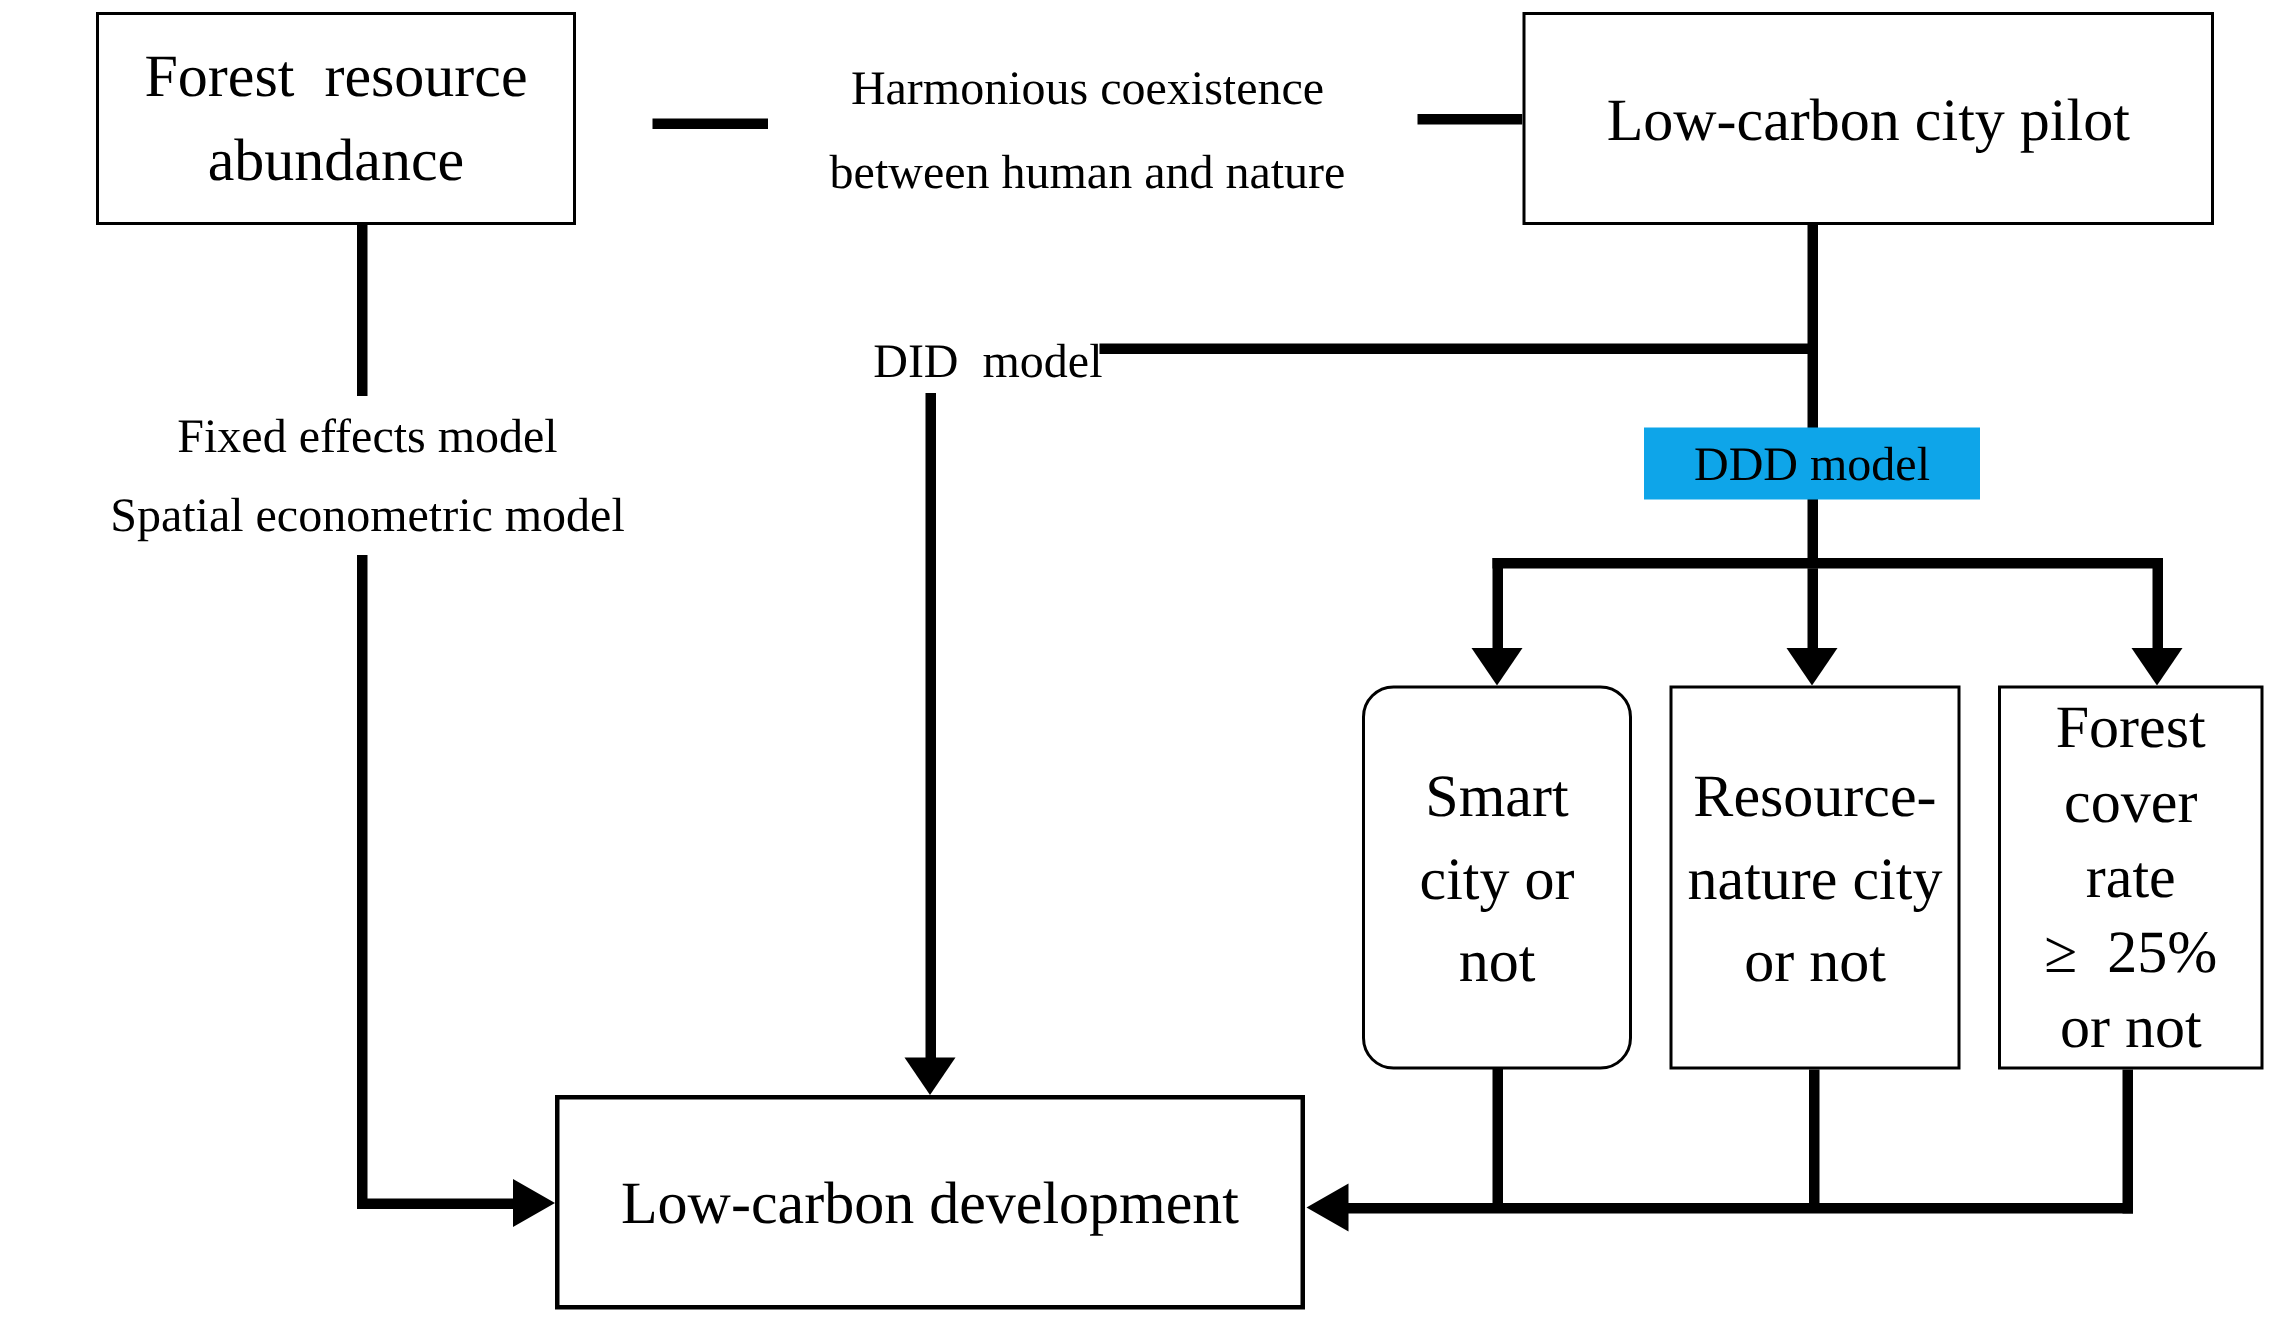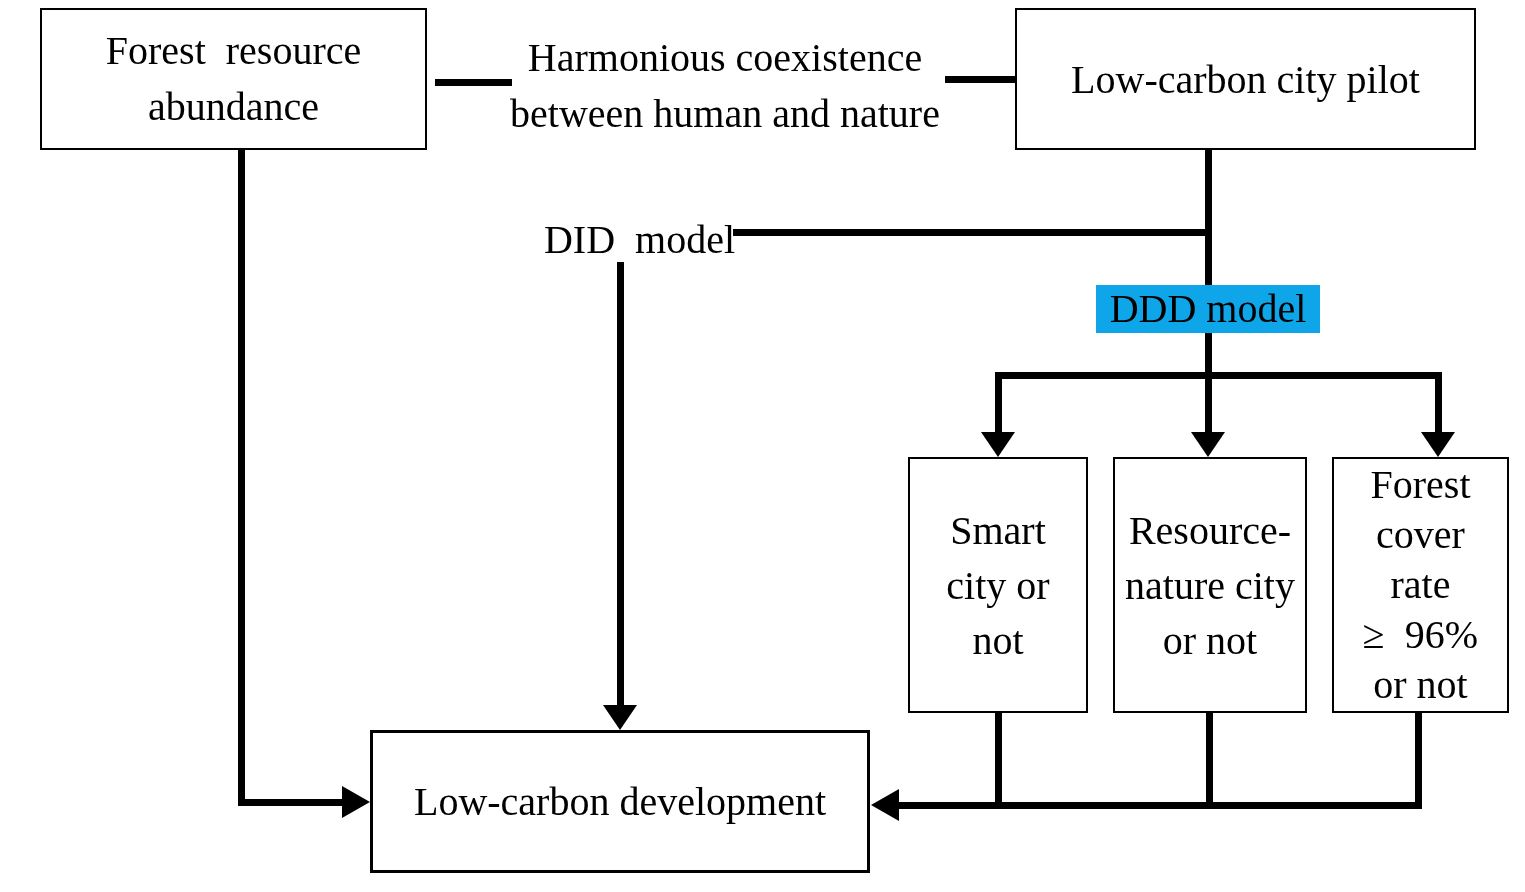--- a/index.html
+++ b/index.html
@@ -25,21 +25,21 @@
     justify-content: center;
     text-align: center;
     font-size: 40px;
     line-height: 55px;
     white-space: pre-wrap;
     z-index: 3;
     box-sizing: border-box;
   }
   .label {
     position: absolute;
-    font-size: 40px;
+    font-size: 32px;
     text-align: center;
     white-space: pre-wrap;
     z-index: 2;
   }
   .line {
     position: absolute;
     background: #000000;
     z-index: 1;
   }
   .arrow {
@@ -94,39 +94,41 @@
 
   <div class="line" style="left:995px; top:712px; width:7px; height:92px;"></div>
   <div class="line" style="left:1206px; top:712px; width:7px; height:92px;"></div>
   <div class="line" style="left:1415px; top:712px; width:7px; height:97px;"></div>
   <div class="line" style="left:897px; top:802px; width:525px; height:7px;"></div>
   <div class="arrow left" style="left:871px; top:789px;"></div>
 
   <div class="label" style="left:430px; top:30px; width:590px; line-height:56px;">Harmonious coexistence
 between human and nature</div>
 
+  <div class="label" style="left:15px; top:264px; width:460px; line-height:53px; background:#ffffff;">Fixed effects model
+Spatial econometric model</div>
 
   <div class="label" style="left:508px; top:217px; width:227px; line-height:46px; text-align:right;">DID  model</div>
 
   <div class="label" style="left:1096px; top:285px; width:224px; line-height:48px; background:#0ea5e9;">DDD model</div>
 
-  <div class="node" style="left:40px; top:8px; width:387px; height:142px; line-height:56px;">Forest  resource
+  <div class="node" style="left:64px; top:8px; width:320px; height:142px; line-height:56px;">Forest  resource
 abundance</div>
 
   <div class="node" style="left:1015px; top:8px; width:461px; height:142px;">Low-carbon city pilot</div>
 
-  <div class="node" style="left:908px; top:457px; width:180px; height:256px;">Smart
+  <div class="node" style="left:908px; top:457px; width:180px; height:256px;border-radius:21px;">Smart
 city or
 not</div>
 
   <div class="node" style="left:1113px; top:457px; width:194px; height:256px;">Resource-
 nature city
 or not</div>
 
   <div class="node" style="left:1332px; top:457px; width:177px; height:256px; line-height:50px;">Forest
 cover
 rate
-≥  96%
+≥  25%
 or not</div>
 
   <div class="node" style="left:370px; top:730px; width:500px; height:143px; border-width:3px;">Low-carbon development</div>
 
 </div>
 
 </body></html>

